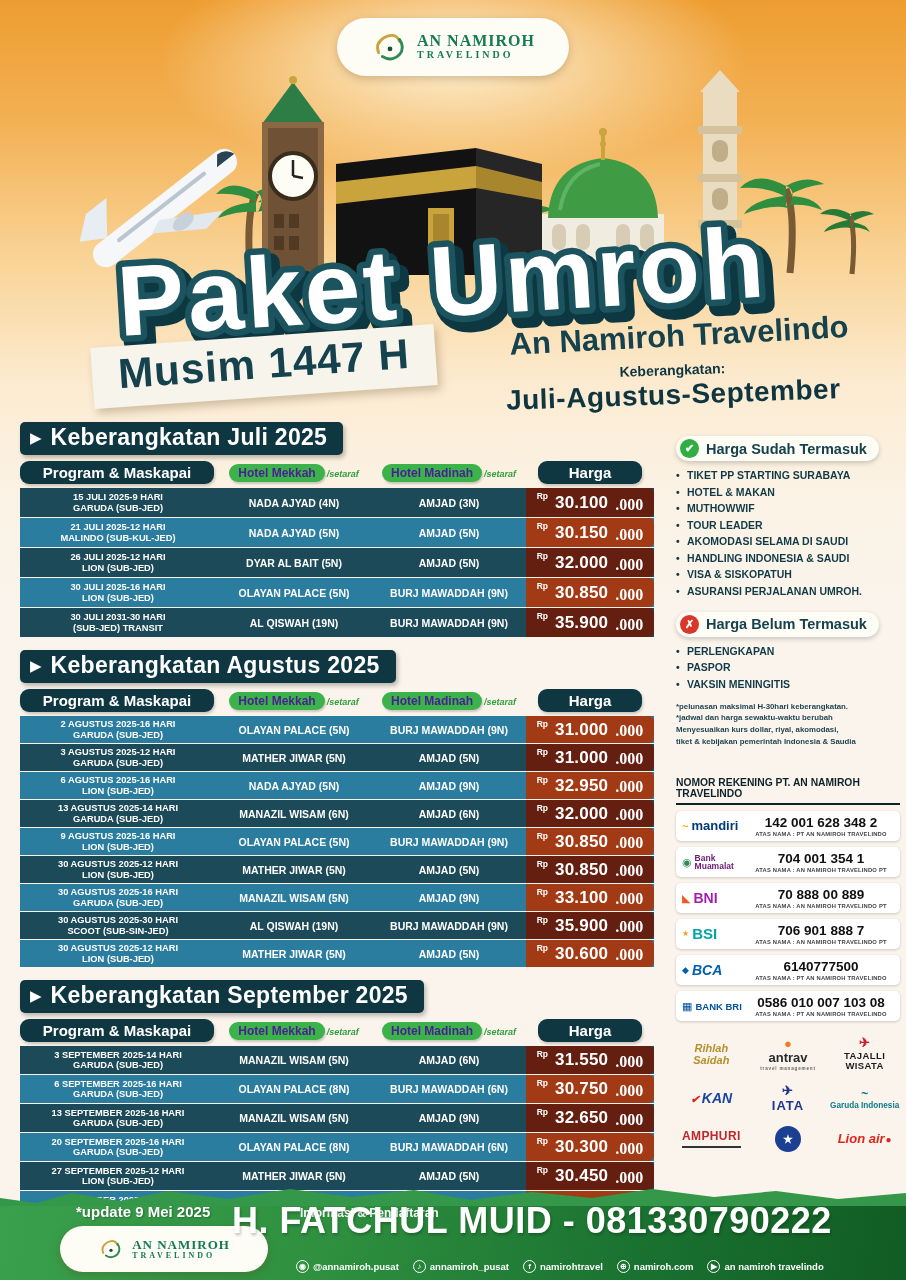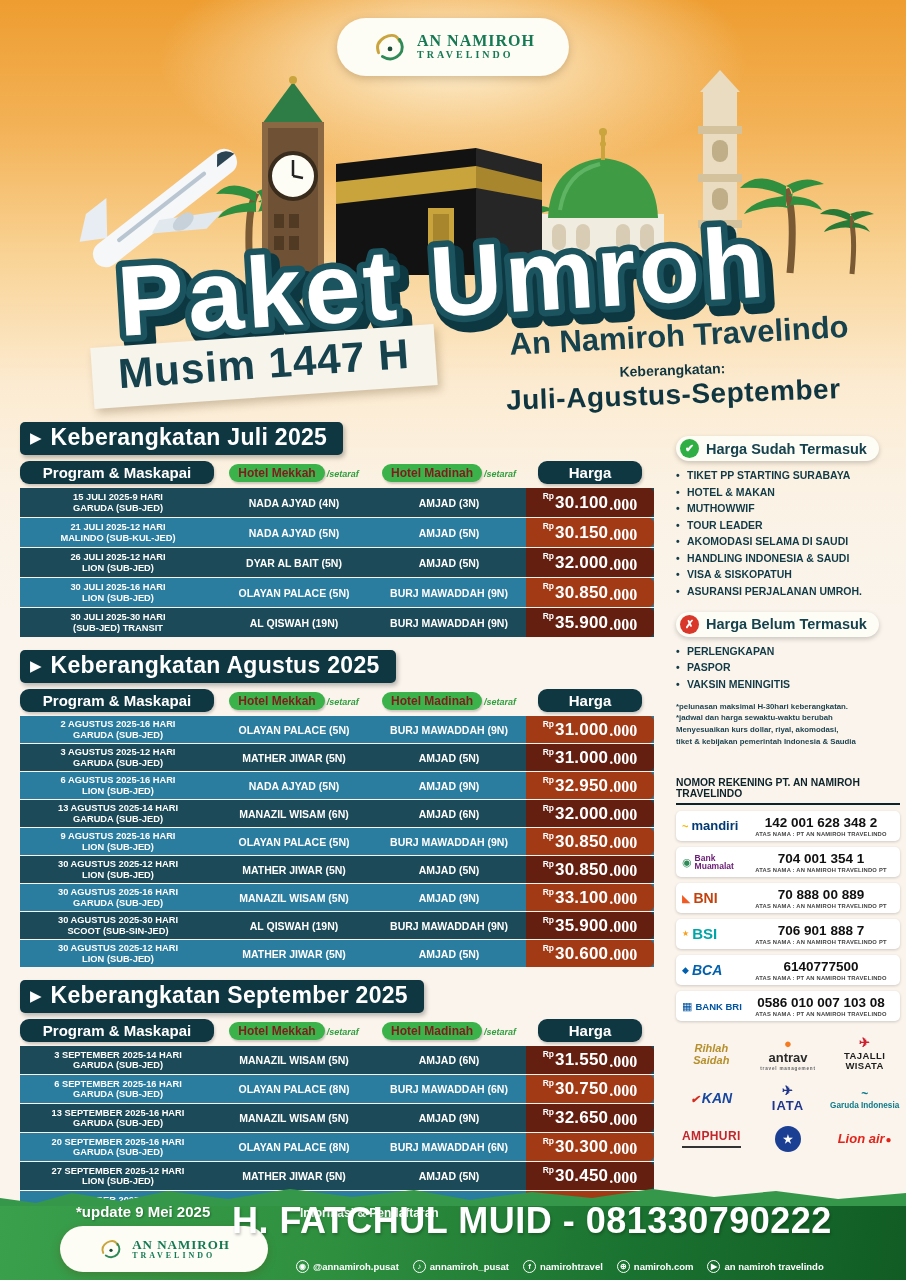--- a/index.html
+++ b/index.html
@@ -44,31 +44,31 @@
   .cols-head{display:flex;align-items:center;margin:6px 0 4px 0;}
   .c{flex:none;}
   .c-prog{width:196px;}
   .c-mek{width:156px;}
   .c-mad{width:154px;}
   .c-price{width:128px;}
   .pill-dark{display:block;background:#0f3742;color:#fff;border-radius:9px;text-align:center;
     font-size:15px;font-weight:bold;padding:3px 0;width:194px;box-shadow:1px 2px 3px rgba(0,0,0,.2);}
   .pill-harga{width:104px;margin:0 auto;}
   .c-mek,.c-mad{text-align:center;}
-  .pill-green{display:inline-block;background:#3bb24a;color:#7f1d1d;border-radius:10px;
+  .pill-green{display:inline-block;background:#3bb24a;color:#4c1d95;border-radius:10px;
     font-size:12px;font-weight:bold;padding:2px 9px;box-shadow:1px 2px 2px rgba(0,0,0,.18);}
   .setaraf{color:#2f9e3e;font-size:9px;font-style:italic;font-weight:bold;margin-left:2px;}
   .t-row{display:flex;margin-bottom:1px;}
   .sec0 .t-row{height:29px;} .sec1 .t-row{height:27px;} .sec2 .t-row{height:28px;}
   .t-row.dark{background:#1c4a58;} .t-row.light{background:#2b7da0;}
   .cell{display:flex;align-items:center;justify-content:center;color:#fff;}
   .prog{flex-direction:column;border-radius:3px 0 0 3px;line-height:1.12;}
   .pl1,.pl2{font-size:9.3px;font-weight:bold;text-align:center;}
   .c-mek.cell,.c-mad.cell{font-size:10.5px;font-weight:bold;text-align:center;}
-  .price{border-radius:0 5px 5px 0;gap:1px;}
+  .price{border-radius:0 5px 5px 0;gap:7px;}
   .p-dark{background:#641f10;} .p-light{background:#a23b15;}
   .rp{font-size:8.5px;font-weight:bold;align-self:flex-start;margin-top:3px;}
   .pm{font-size:17px;font-weight:bold;letter-spacing:.2px;}
   .ps{font-size:16px;font-weight:bold;align-self:flex-end;margin-bottom:3px;font-family:Liberation Serif, serif;}
   
   .sidebar{position:absolute;left:676px;top:436px;width:224px;}
   .badge-pill{display:flex;align-items:center;gap:7px;background:#fdfcf5;border-radius:15px;
     padding:3px 12px 3px 4px;box-shadow:0 2px 5px rgba(0,0,0,.2);width:max-content;max-width:224px;
     font-size:14.5px;font-weight:bold;color:#16424e;}
   .ck,.xk{width:19px;height:19px;border-radius:50%;color:#fff;display:flex;align-items:center;
@@ -85,21 +85,21 @@
   .bank-card{background:#fff;border-radius:5px;box-shadow:0 1px 3px rgba(0,0,0,.18);
     display:flex;align-items:center;margin-top:6px;padding:2px 6px;height:30px;}
   .bank-logo{width:66px;display:flex;align-items:center;gap:3px;flex:none;overflow:hidden;}
   .bank-g{font-size:11px;line-height:1;}
   .bank-w{font-weight:bold;line-height:.95;}
   .bank-mandiri .bank-g{color:#f8b800;font-weight:bold;}
   .bank-mandiri .bank-w{color:#003a75;font-size:13px;text-transform:lowercase;}
   .bank-muamalat .bank-g{color:#2e8b57;}
   .bank-muamalat .bank-w{color:#6d2077;font-size:8.5px;}
   .bank-bni .bank-g{color:#f15a22;}
-  .bank-bni .bank-w{color:#c2410c;font-size:14px;}
+  .bank-bni .bank-w{color:#a21caf;font-size:14px;}
   .bank-bsi .bank-g{color:#f8a01c;font-size:8px;}
   .bank-bsi .bank-w{color:#00a5a8;font-size:15px;}
   .bank-bca .bank-g{color:#0060ae;font-size:9px;}
   .bank-bca .bank-w{color:#0060ae;font-size:14px;font-style:italic;}
   .bank-bri .bank-g{color:#0053a0;}
   .bank-bri .bank-w{color:#0053a0;font-size:9.5px;}
   .bank-info{flex:1;text-align:center;}
   .bank-number{font-size:13.5px;font-weight:bold;color:#101010;line-height:1;}
   .bank-holder{font-size:5.8px;font-weight:bold;color:#444;margin-top:1.5px;letter-spacing:.2px;}
   .partners{margin-top:15px;display:grid;grid-template-columns:repeat(3,1fr);gap:13px 6px;
@@ -287,21 +287,21 @@
           </div>
           <div class="c c-mek cell">OLAYAN PALACE (5N)</div>
           <div class="c c-mad cell">BURJ MAWADDAH (9N)</div>
           <div class="c c-price cell price p-light">
             <span class="rp">Rp</span>
             <span class="pm">30.850</span>
             <span class="ps">.000</span>
           </div>
         </div><div class="t-row dark">
           <div class="c c-prog cell prog">
-            <div class="pl1">30 JULI 2025-30 HARI</div>
+            <div class="pl1">30 JULI 2031-30 HARI</div>
             <div class="pl2">(SUB-JED) TRANSIT</div>
           </div>
           <div class="c c-mek cell">AL QISWAH (19N)</div>
           <div class="c c-mad cell">BURJ MAWADDAH (9N)</div>
           <div class="c c-price cell price p-dark">
             <span class="rp">Rp</span>
             <span class="pm">35.900</span>
             <span class="ps">.000</span>
           </div>
         </div></section>

